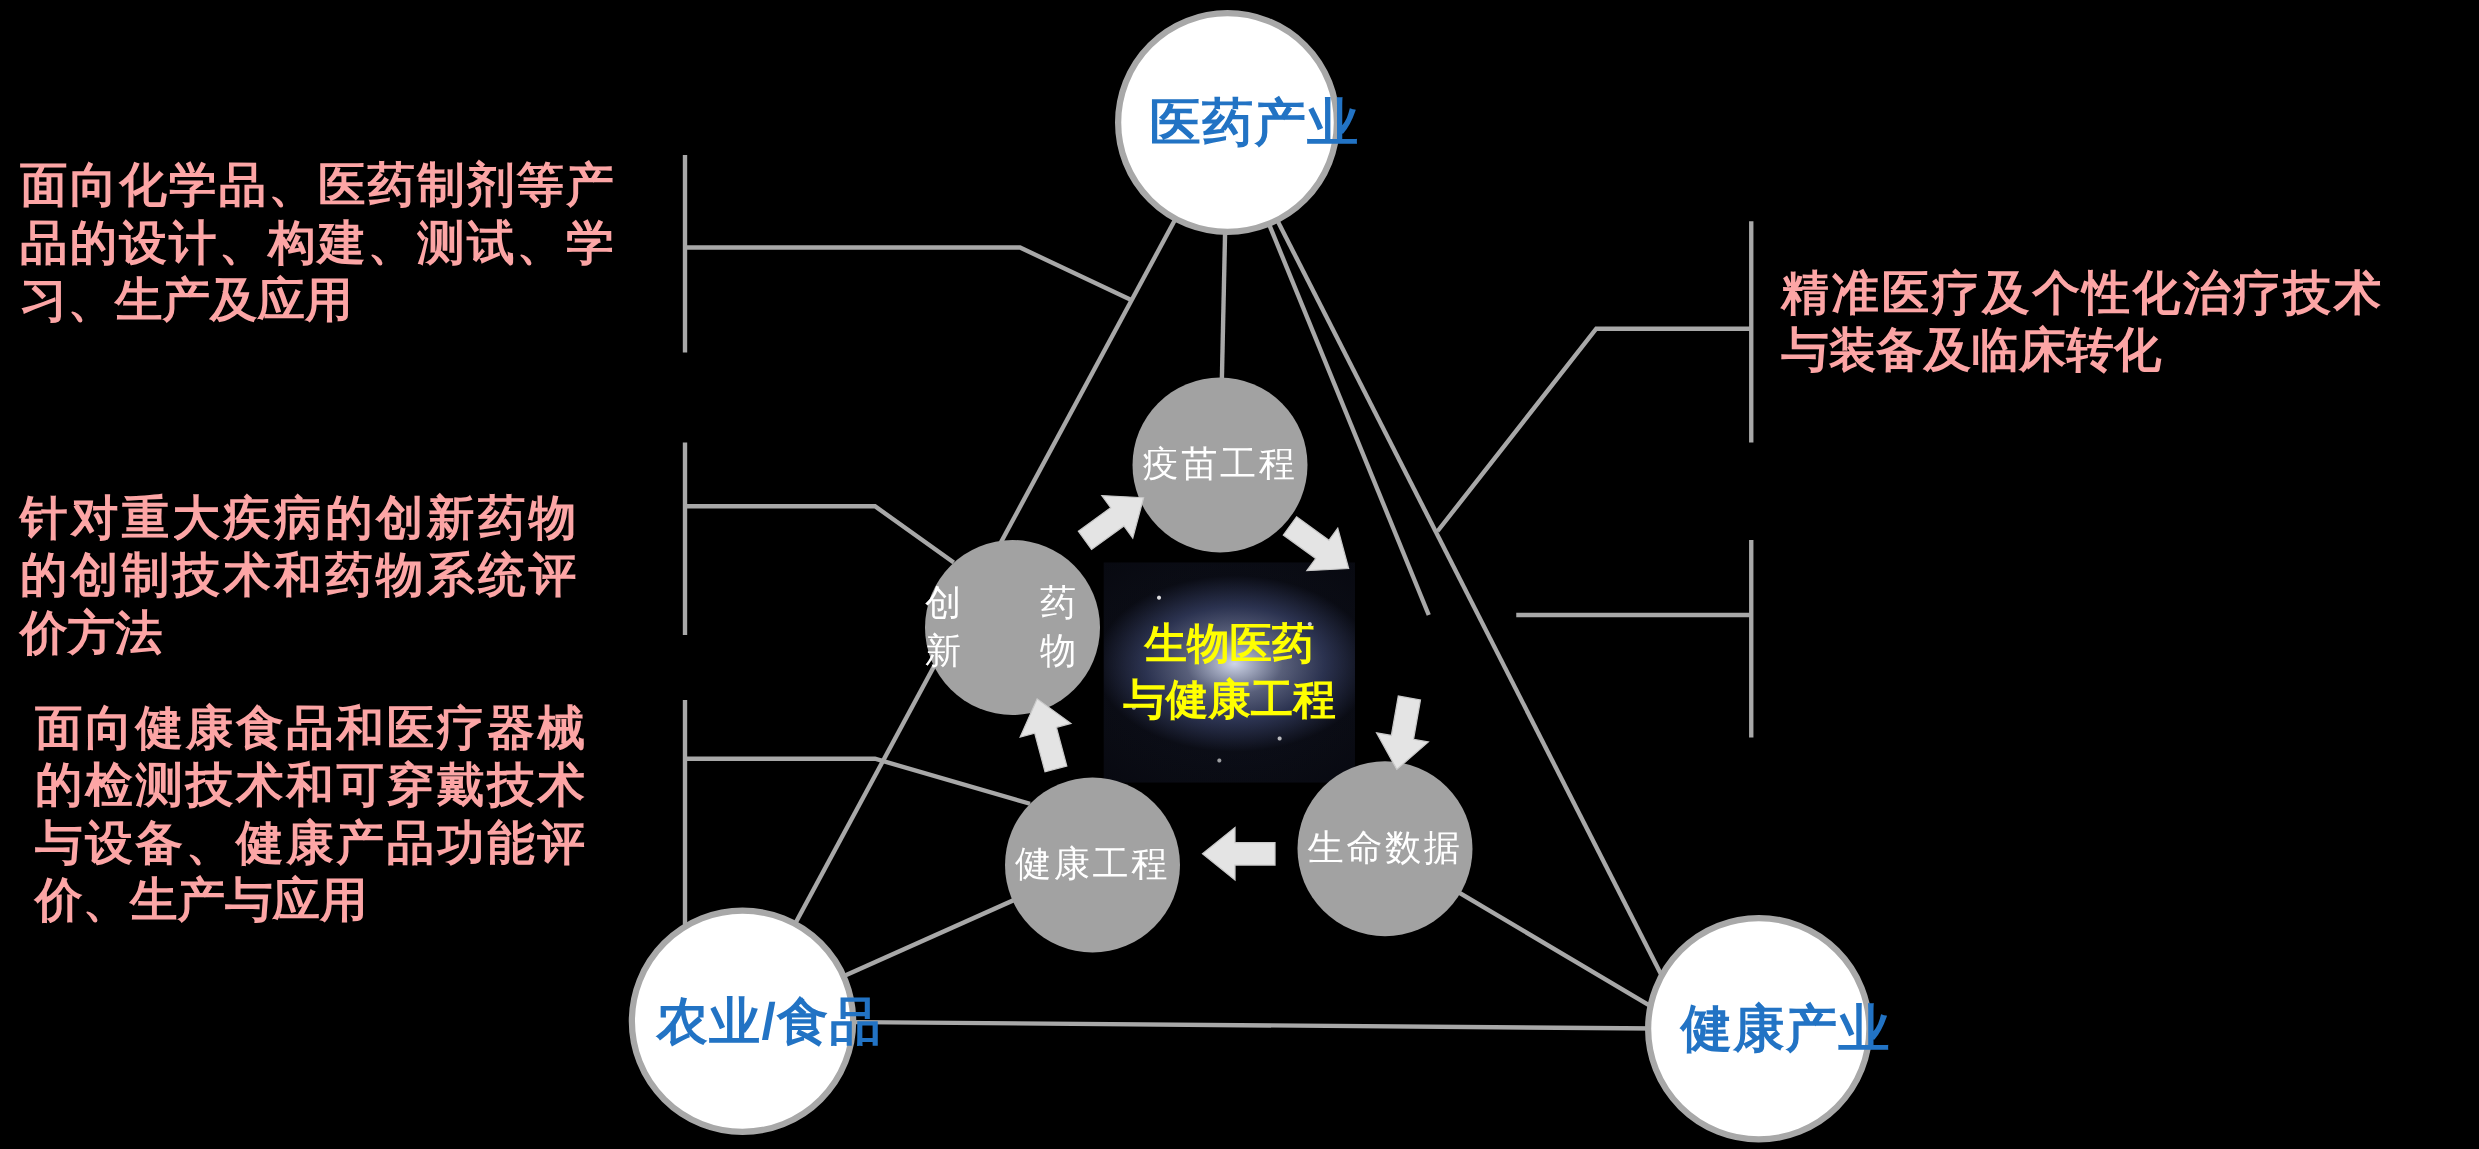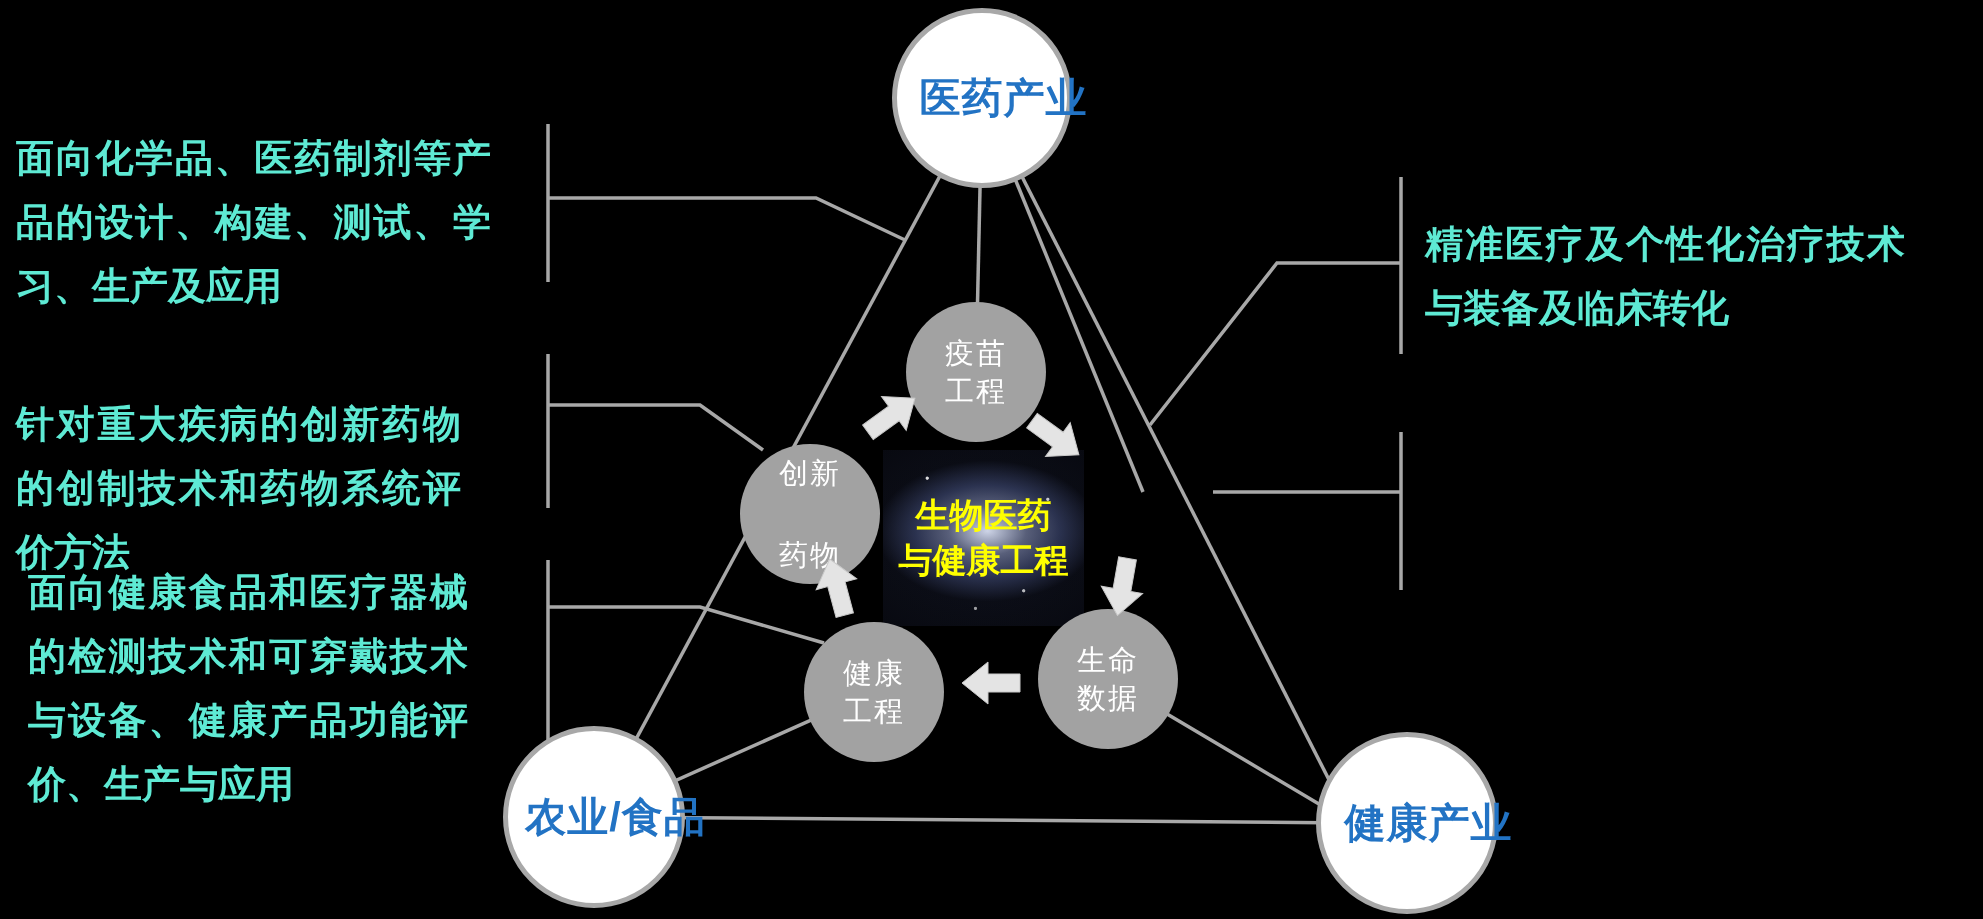--- a/index.html
+++ b/index.html
@@ -15,21 +15,21 @@
     border:5px solid #a8a8a8; box-sizing:border-box;
     display:flex; align-items:center; justify-content:center;
   }
   .big-circle .label {
     color:#2273c4; font-weight:bold; font-size:41px; white-space:nowrap; letter-spacing:1px;padding-left:43px;
   }
 
   .small-circle {
     position:absolute; width:140px; height:140px; border-radius:50%;
     background:#a2a2a2; color:#ffffff;
-    display:flex; flex-direction:column; align-items:center; justify-content:center;
+    display:flex; flex-direction:row; align-items:center; justify-content:center;
     font-size:29px; line-height:38px; font-weight:500; letter-spacing:2px;
   }
 
   .galaxy {
     position:absolute; left:883px; top:450px; width:201px; height:176px;
     display:flex; flex-direction:column; align-items:center; justify-content:center;
     background:
       radial-gradient(circle 2px at 22% 16%, rgba(255,255,255,.85) 0 60%, transparent 100%),
       radial-gradient(circle 2px at 82% 28%, rgba(255,255,255,.75) 0 60%, transparent 100%),
       radial-gradient(circle 2px at 70% 80%, rgba(255,255,255,.7) 0 60%, transparent 100%),
@@ -37,22 +37,22 @@
       radial-gradient(circle 2px at 46% 90%, rgba(255,255,255,.6) 0 60%, transparent 100%),
       radial-gradient(ellipse 55% 40% at 52% 46%, rgba(216,223,242,.95) 0%, rgba(150,160,200,.55) 35%, rgba(60,70,110,.65) 65%, rgba(12,14,24,.25) 100%),
       radial-gradient(ellipse 90% 80% at 50% 50%, #10131f 0%, #05060b 100%);
   }
   .galaxy .t {
     color:#ffff00; font-weight:bold; font-size:34px; line-height:45px;
     white-space:nowrap; text-align:center;
   }
 
   .note {
-    position:absolute; color:#5eead4; font-weight:bold;
-    font-size:38px; line-height:64px; text-align:justify;
+    position:absolute; color:#fca5a5; font-weight:bold;
+    font-size:38px; line-height:46px; text-align:justify;
   }
 
   .arrow-poly { fill:#e4e4e4; stroke:#c9c9c9; stroke-width:1; }
 </style>
 </head>
 <body>
 
 <div class="stage">
 
   <svg class="layer" viewBox="0 0 1983 919">
@@ -100,21 +100,21 @@
     <span>工程</span>
   </div>
   <div class="small-circle" style="left:1038px; top:609px;">
     <span>生命</span>
     <span>数据</span>
   </div>
   <div class="small-circle" style="left:804px; top:622px;">
     <span>健康</span>
     <span>工程</span>
   </div>
-  <div class="small-circle" style="left:740px; top:444px;gap:44px;">
+  <div class="small-circle" style="left:740px; top:432px;gap:44px;">
     <span>创新</span>
     <span>药物</span>
   </div>
 
   <div class="big-circle" style="left:892px; top:8px; width:180px; height:180px;">
     <span class="label">医药产业</span>
   </div>
   <div class="big-circle" style="left:503px; top:726px; width:182px; height:182px;">
     <span class="label">农业/食品</span>
   </div>

